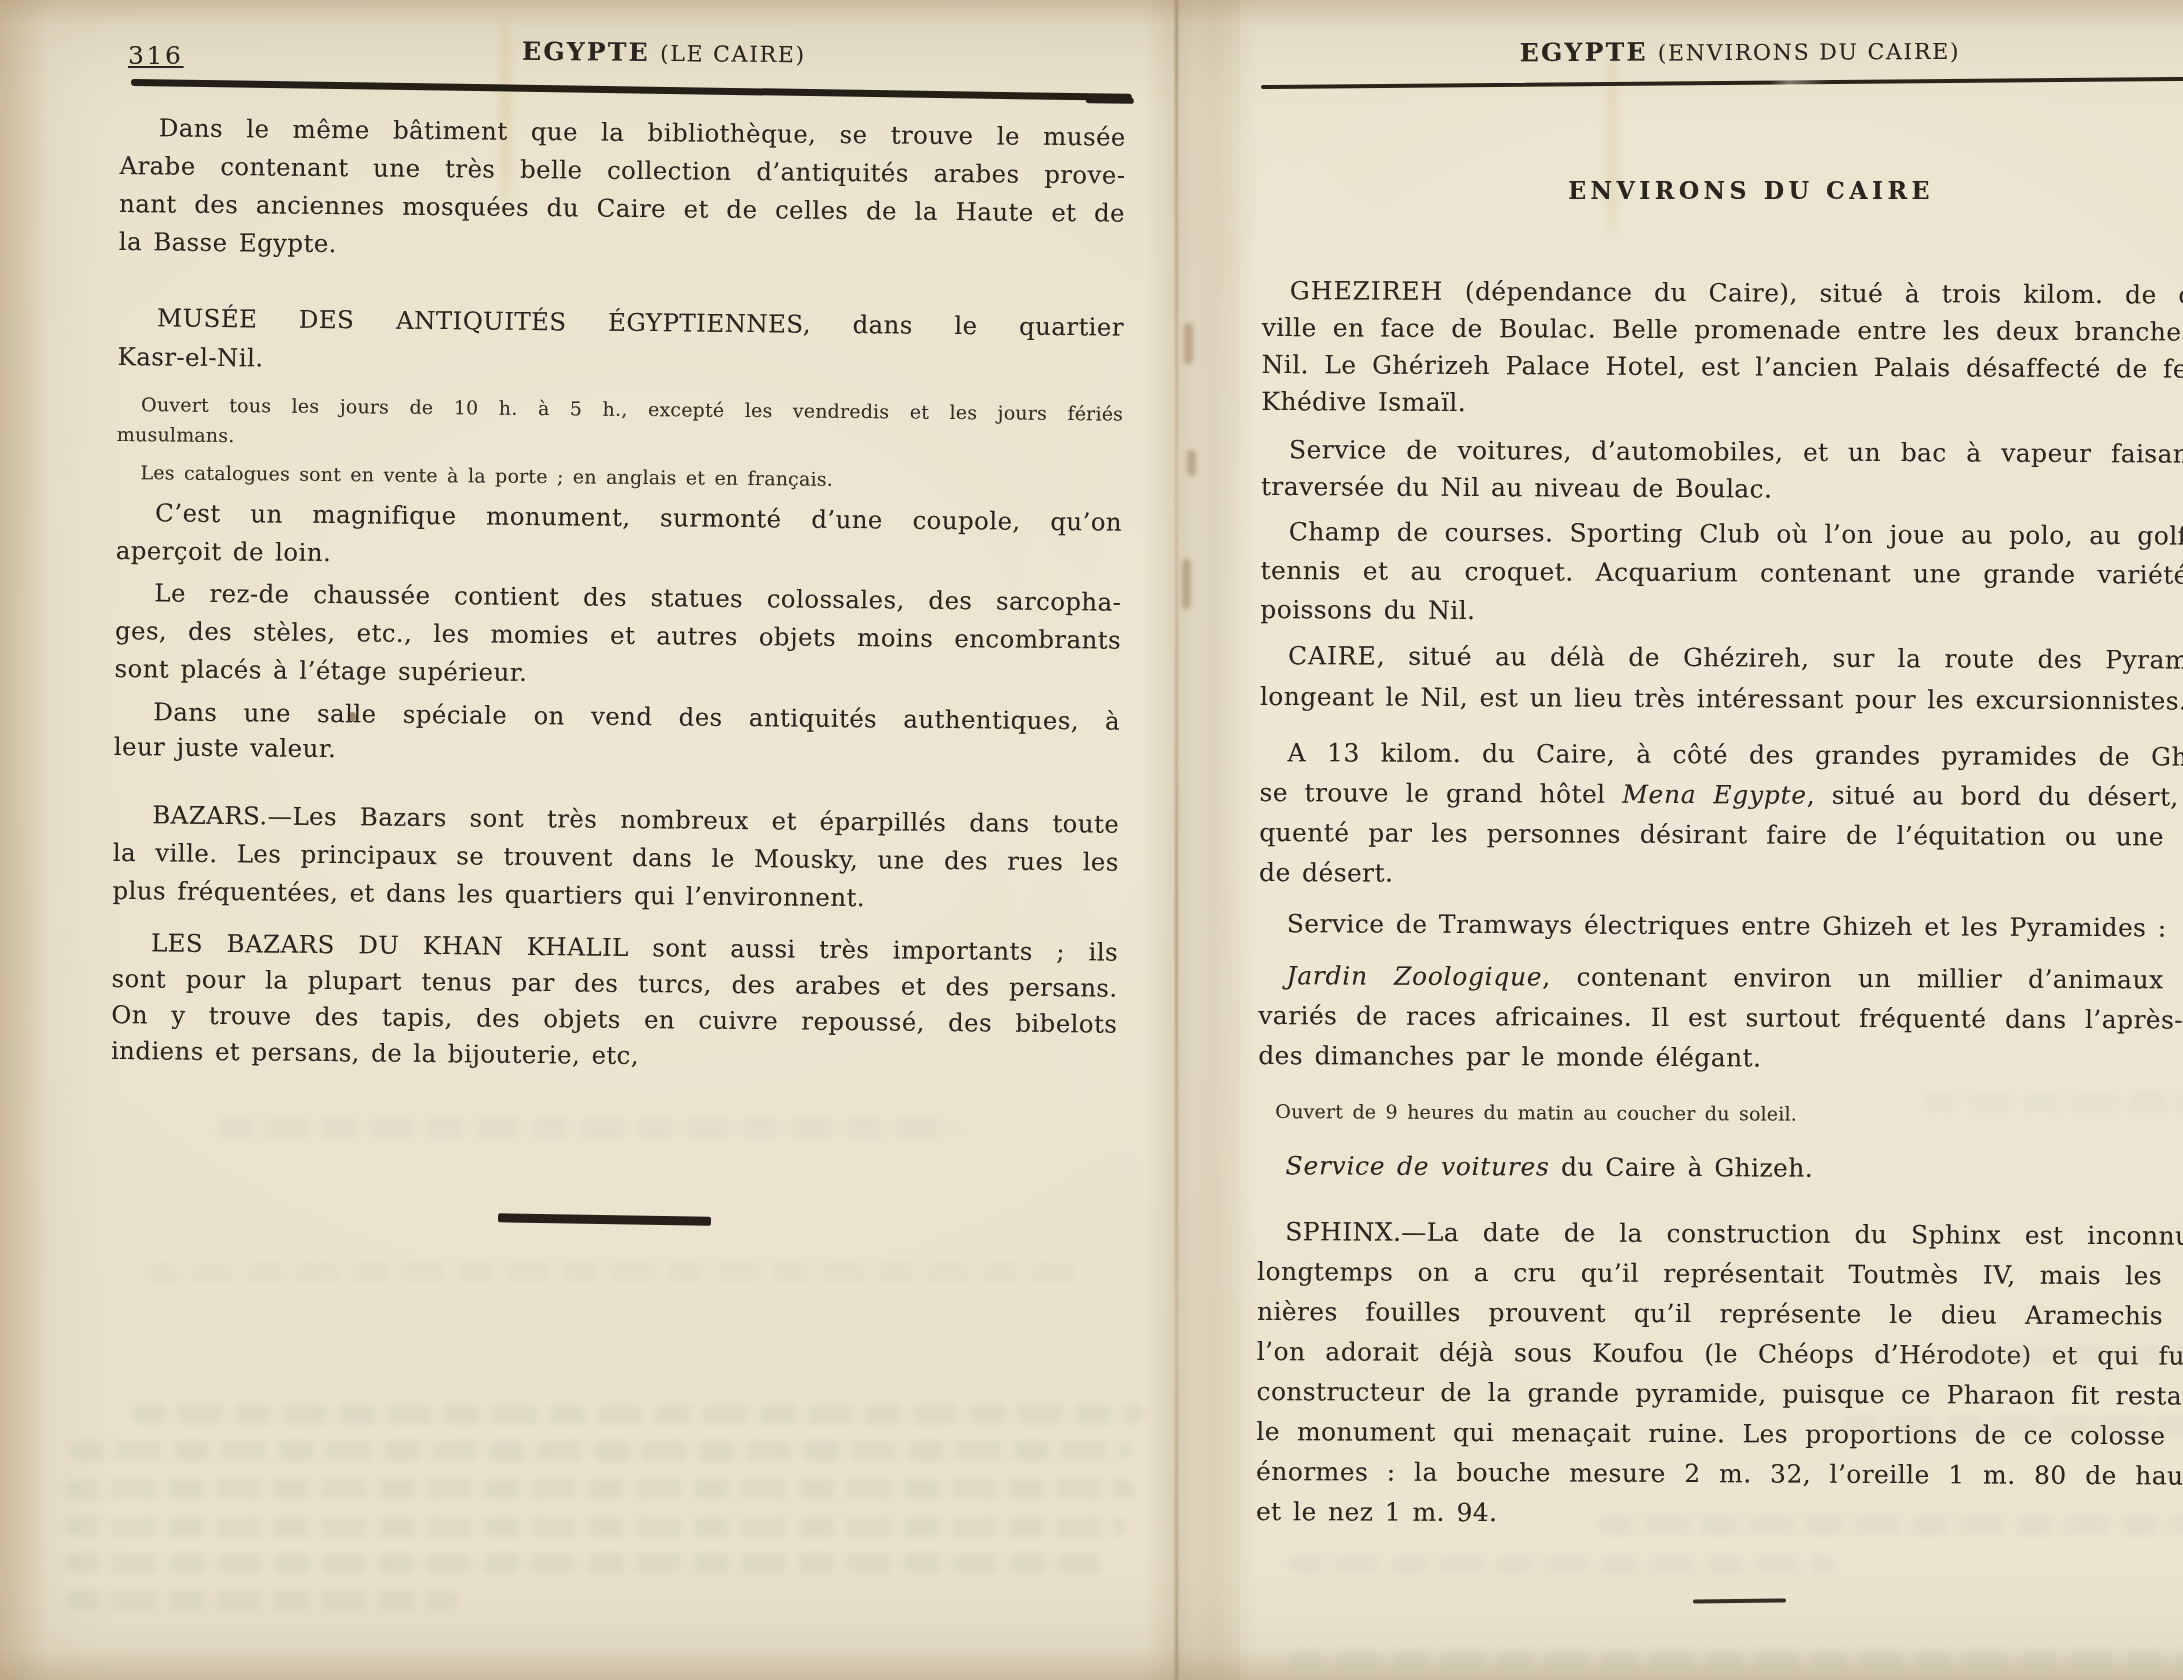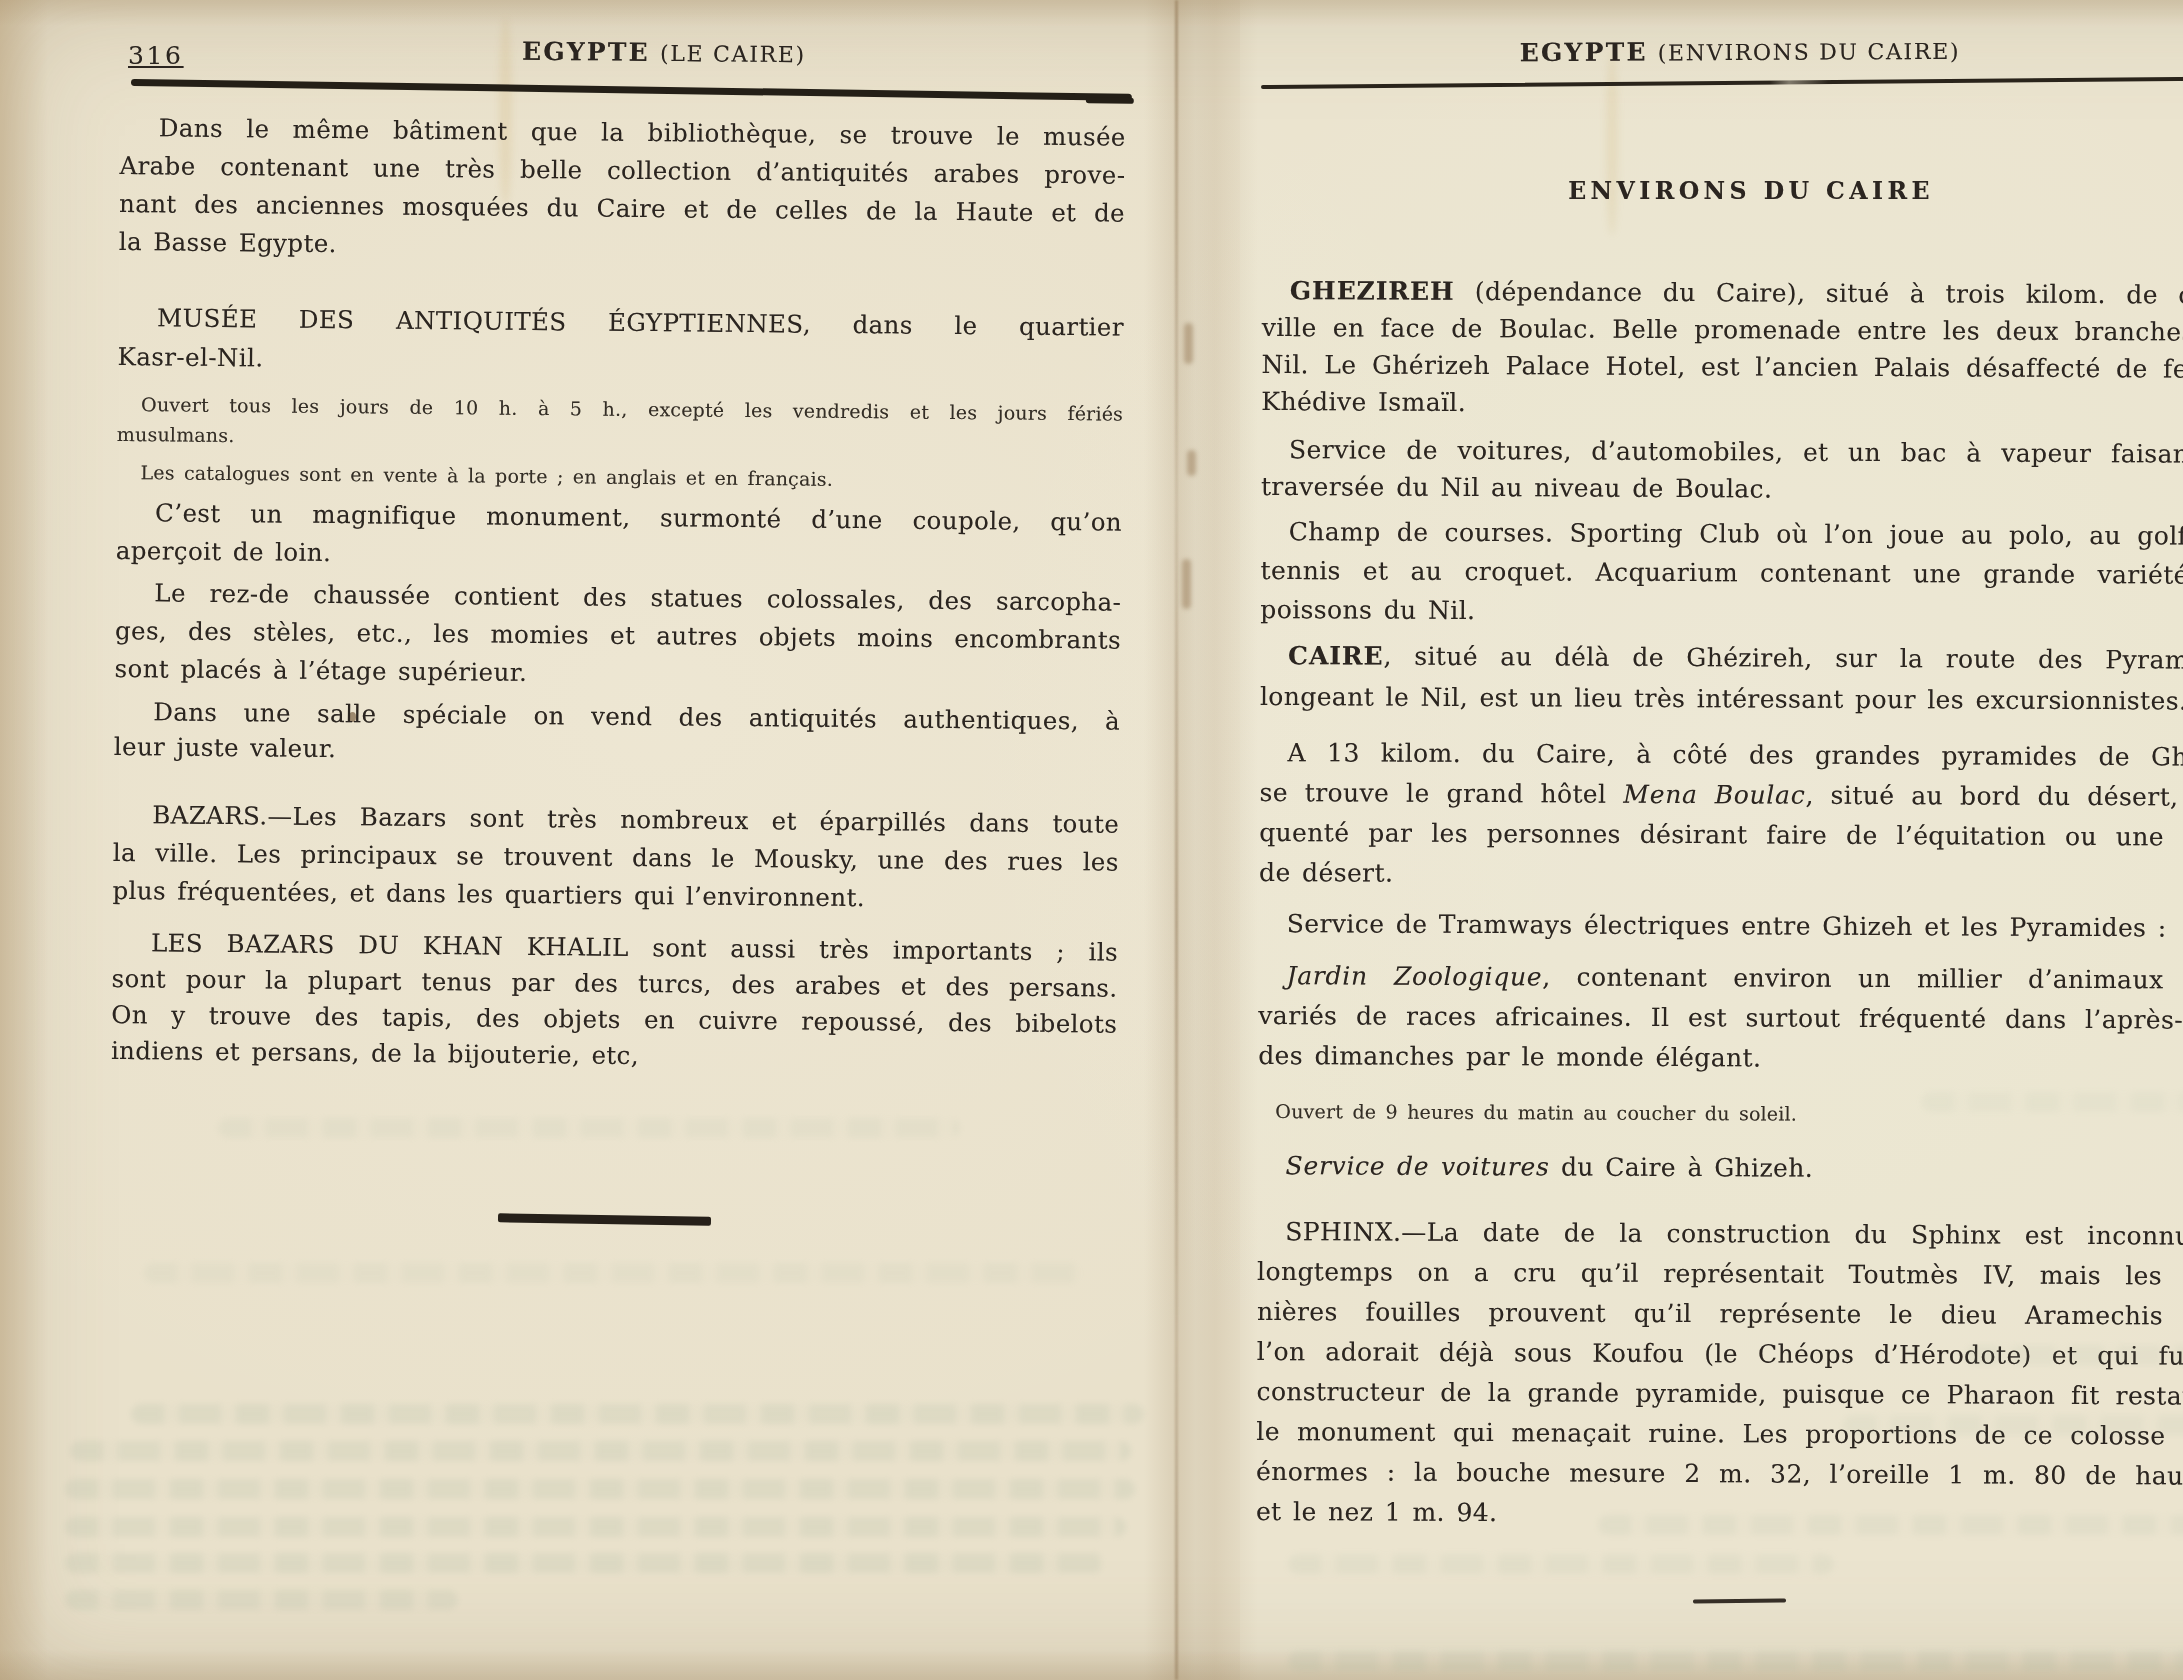--- a/index.html
+++ b/index.html
@@ -62,21 +62,21 @@
   .col-right{left:1262px;top:272px;width:982px;transform:rotate(0.28deg);}
   .para{--indent:39px;}
   .col-right .para{--indent:28px;}
   .para.body{font-size:24.5px;line-height:38px;letter-spacing:0.4px;}
   .col-right .para.body{font-size:25px;line-height:39px;}
   .para.small{font-size:19px;line-height:30px;letter-spacing:0.2px;color:#342e26;}
   .col-right .para.small{line-height:26px;}
   .pline{text-align:justify;text-align-last:justify;}
   .pline.last{text-align-last:left;word-spacing:3.1px;}
   .pline:first-child{text-indent:var(--indent);}
-  .para strong{font-weight:bold;letter-spacing:0.9px;}
+  .para strong{font-weight:normal;letter-spacing:0.9px;}
   .para em{font-style:italic;letter-spacing:0.7px;}
   
   .divider{position:absolute;background:#262019;}
   .divider-left{left:498px;top:1215px;width:213px;height:9.2px;transform:rotate(0.9deg);border-radius:2.2px;}
   .divider-right{left:1693px;top:1599px;width:93px;height:3.5px;transform:rotate(-0.7deg);border-radius:1.7px;opacity:.92;}
 </style>
 </head>
 <body>
 
 <div id="scan">
@@ -187,21 +187,21 @@
           <div class="pline">Champ de courses. Sporting Club où l’on joue au polo, au golf, au</div>
           <div class="pline">tennis et au croquet. Acquarium contenant une grande variété de</div>
           <div class="pline last">poissons du Nil.</div>
         </div>
       <div class="para body" style="margin-top:6.5px;line-height:41px;">
           <div class="pline"><strong>CAIRE</strong>, situé au délà de Ghézireh, sur la route des Pyramides</div>
           <div class="pline last">longeant le Nil, est un lieu très intéressant pour les excursionnistes.</div>
         </div>
       <div class="para body" style="margin-top:15.7px;line-height:40px;">
           <div class="pline">A 13 kilom. du Caire, à côté des grandes pyramides de Ghizeh</div>
-          <div class="pline">se trouve le grand hôtel <em>Mena Boulac</em>, situé au bord du désert, fré-</div>
+          <div class="pline">se trouve le grand hôtel <em>Mena Egypte</em>, situé au bord du désert, fré-</div>
           <div class="pline">quenté par les personnes désirant faire de l’équitation ou une cure</div>
           <div class="pline last">de désert.</div>
         </div>
       <div class="para body" style="margin-top:11.4px;">
           <div class="pline last">Service de Tramways électriques entre Ghizeh et les Pyramides :</div>
         </div>
       <div class="para body" style="margin-top:13px;line-height:40px;">
           <div class="pline"><em>Jardin Zoologique</em>, contenant environ un millier d’animaux très</div>
           <div class="pline">variés de races africaines. Il est surtout fréquenté dans l’après-midi</div>
           <div class="pline last">des dimanches par le monde élégant.</div>

